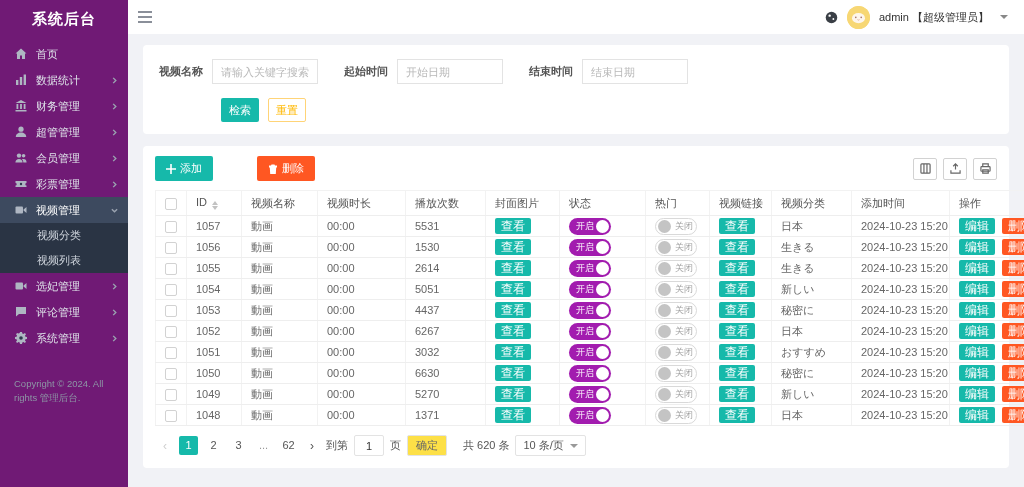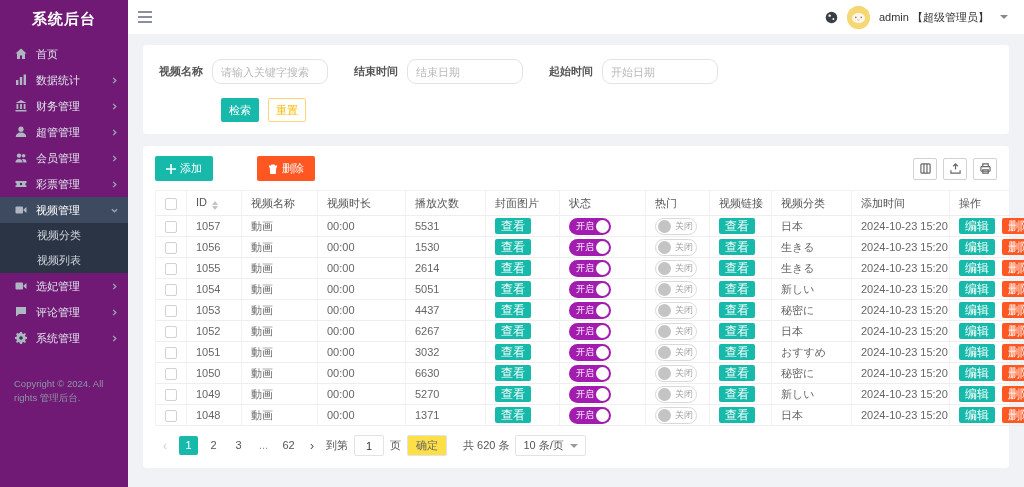--- a/index.html
+++ b/index.html
@@ -32,21 +32,21 @@
   .user-name { font-size:11px; color:#333; }
   .caret { width:0; height:0; border-left:4px solid transparent; border-right:4px solid transparent; border-top:4px solid #888; margin-left:2px; }
 
   
   .content { position:absolute; left:128px; top:34px; width:896px; height:453px; background:#f1f2f6; }
   .card { background:#fff; border-radius:4px; margin:0 15px; }
   .search-card { margin-top:11px; padding:14px 16px 12px 16px; }
   .search-row { display:flex; align-items:center; gap:26px; }
   .f-group { display:flex; align-items:center; }
   .f-label { font-size:11px; color:#555; font-weight:bold; margin-right:9px; white-space:nowrap; }
-  .f-input { width:116px; height:25px; border:1px solid #e3e3e3; border-radius:9px; padding:0 8px; font-size:11px; color:#333; outline:none; }
+  .f-input { width:106px; height:25px; border:1px solid #e3e3e3; border-radius:0; padding:0 8px; font-size:11px; color:#333; outline:none; }
   .f-input::placeholder { color:#b9b9b9; }
   .search-btns { margin-top:14px; margin-left:62px; display:flex; gap:9px; }
   .btn { display:inline-flex; align-items:center; justify-content:center; border-radius:2px; cursor:pointer; font-size:11px; border:1px solid transparent; }
   .btn-search { background:#16b9aa; color:#fff; width:38px; height:24px; }
   .btn-reset { background:#fff; color:#ffb800; border-color:#ffd477; width:38px; height:24px; }
 
   
   .table-card { margin-top:12px; padding:10px 12px 8px 12px; }
   .tool-row { display:flex; align-items:center; margin-bottom:9px;gap:36px; }
   .btn-add { background:#16b9aa; color:#fff; height:25px; padding:0 10px; gap:4px; }
@@ -295,26 +295,26 @@
 
 <div class="content">
 
   <div class="card search-card">
     <div class="search-row">
       <div class="f-group">
         <span class="f-label">视频名称</span>
         <input class="f-input" placeholder="请输入关键字搜索" style="">
       </div>
       <div class="f-group">
+        <span class="f-label">起始时间</span>
+        <input class="f-input" placeholder="开始日期" style="">
+      </div>
+      <div class="f-group">
         <span class="f-label">结束时间</span>
         <input class="f-input" placeholder="结束日期" style="">
-      </div>
-      <div class="f-group">
-        <span class="f-label">起始时间</span>
-        <input class="f-input" placeholder="开始日期" style="">
       </div>
     </div>
     <div class="search-btns">
       <span class="btn btn-search">检索</span>
       <span class="btn btn-reset">重置</span>
     </div>
   </div>
 
   <div class="card table-card">
     <div class="tool-row">

